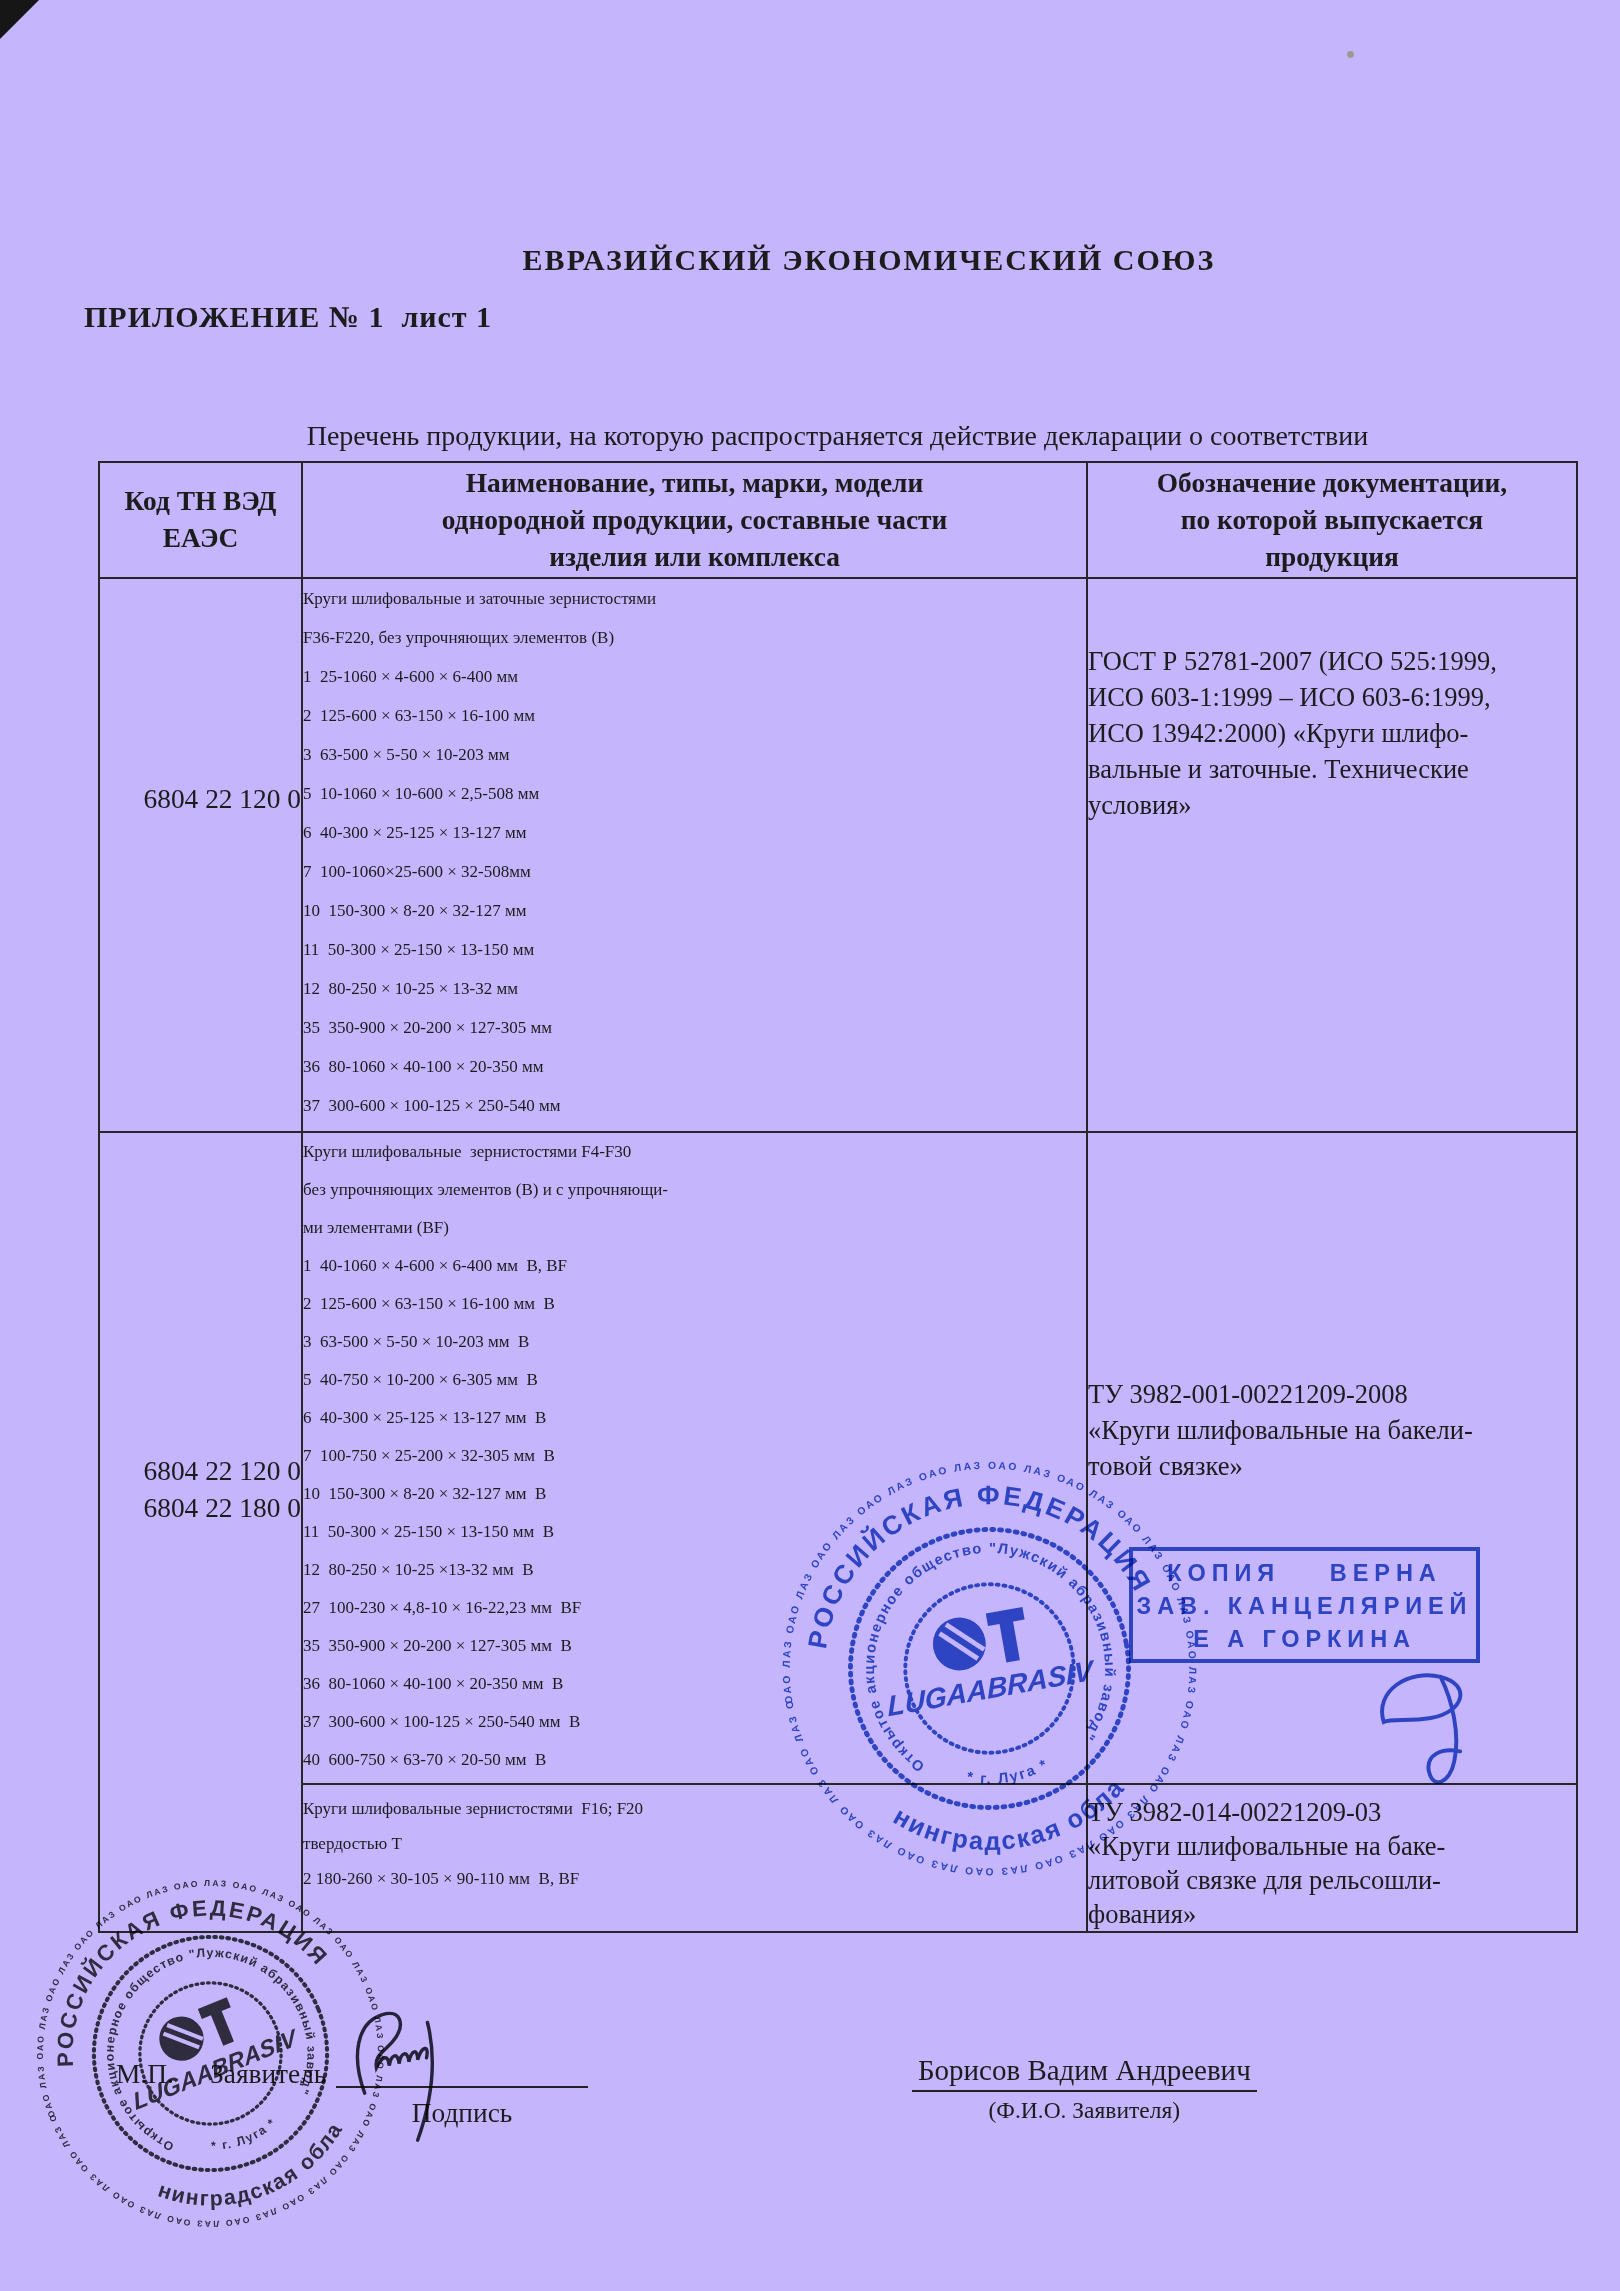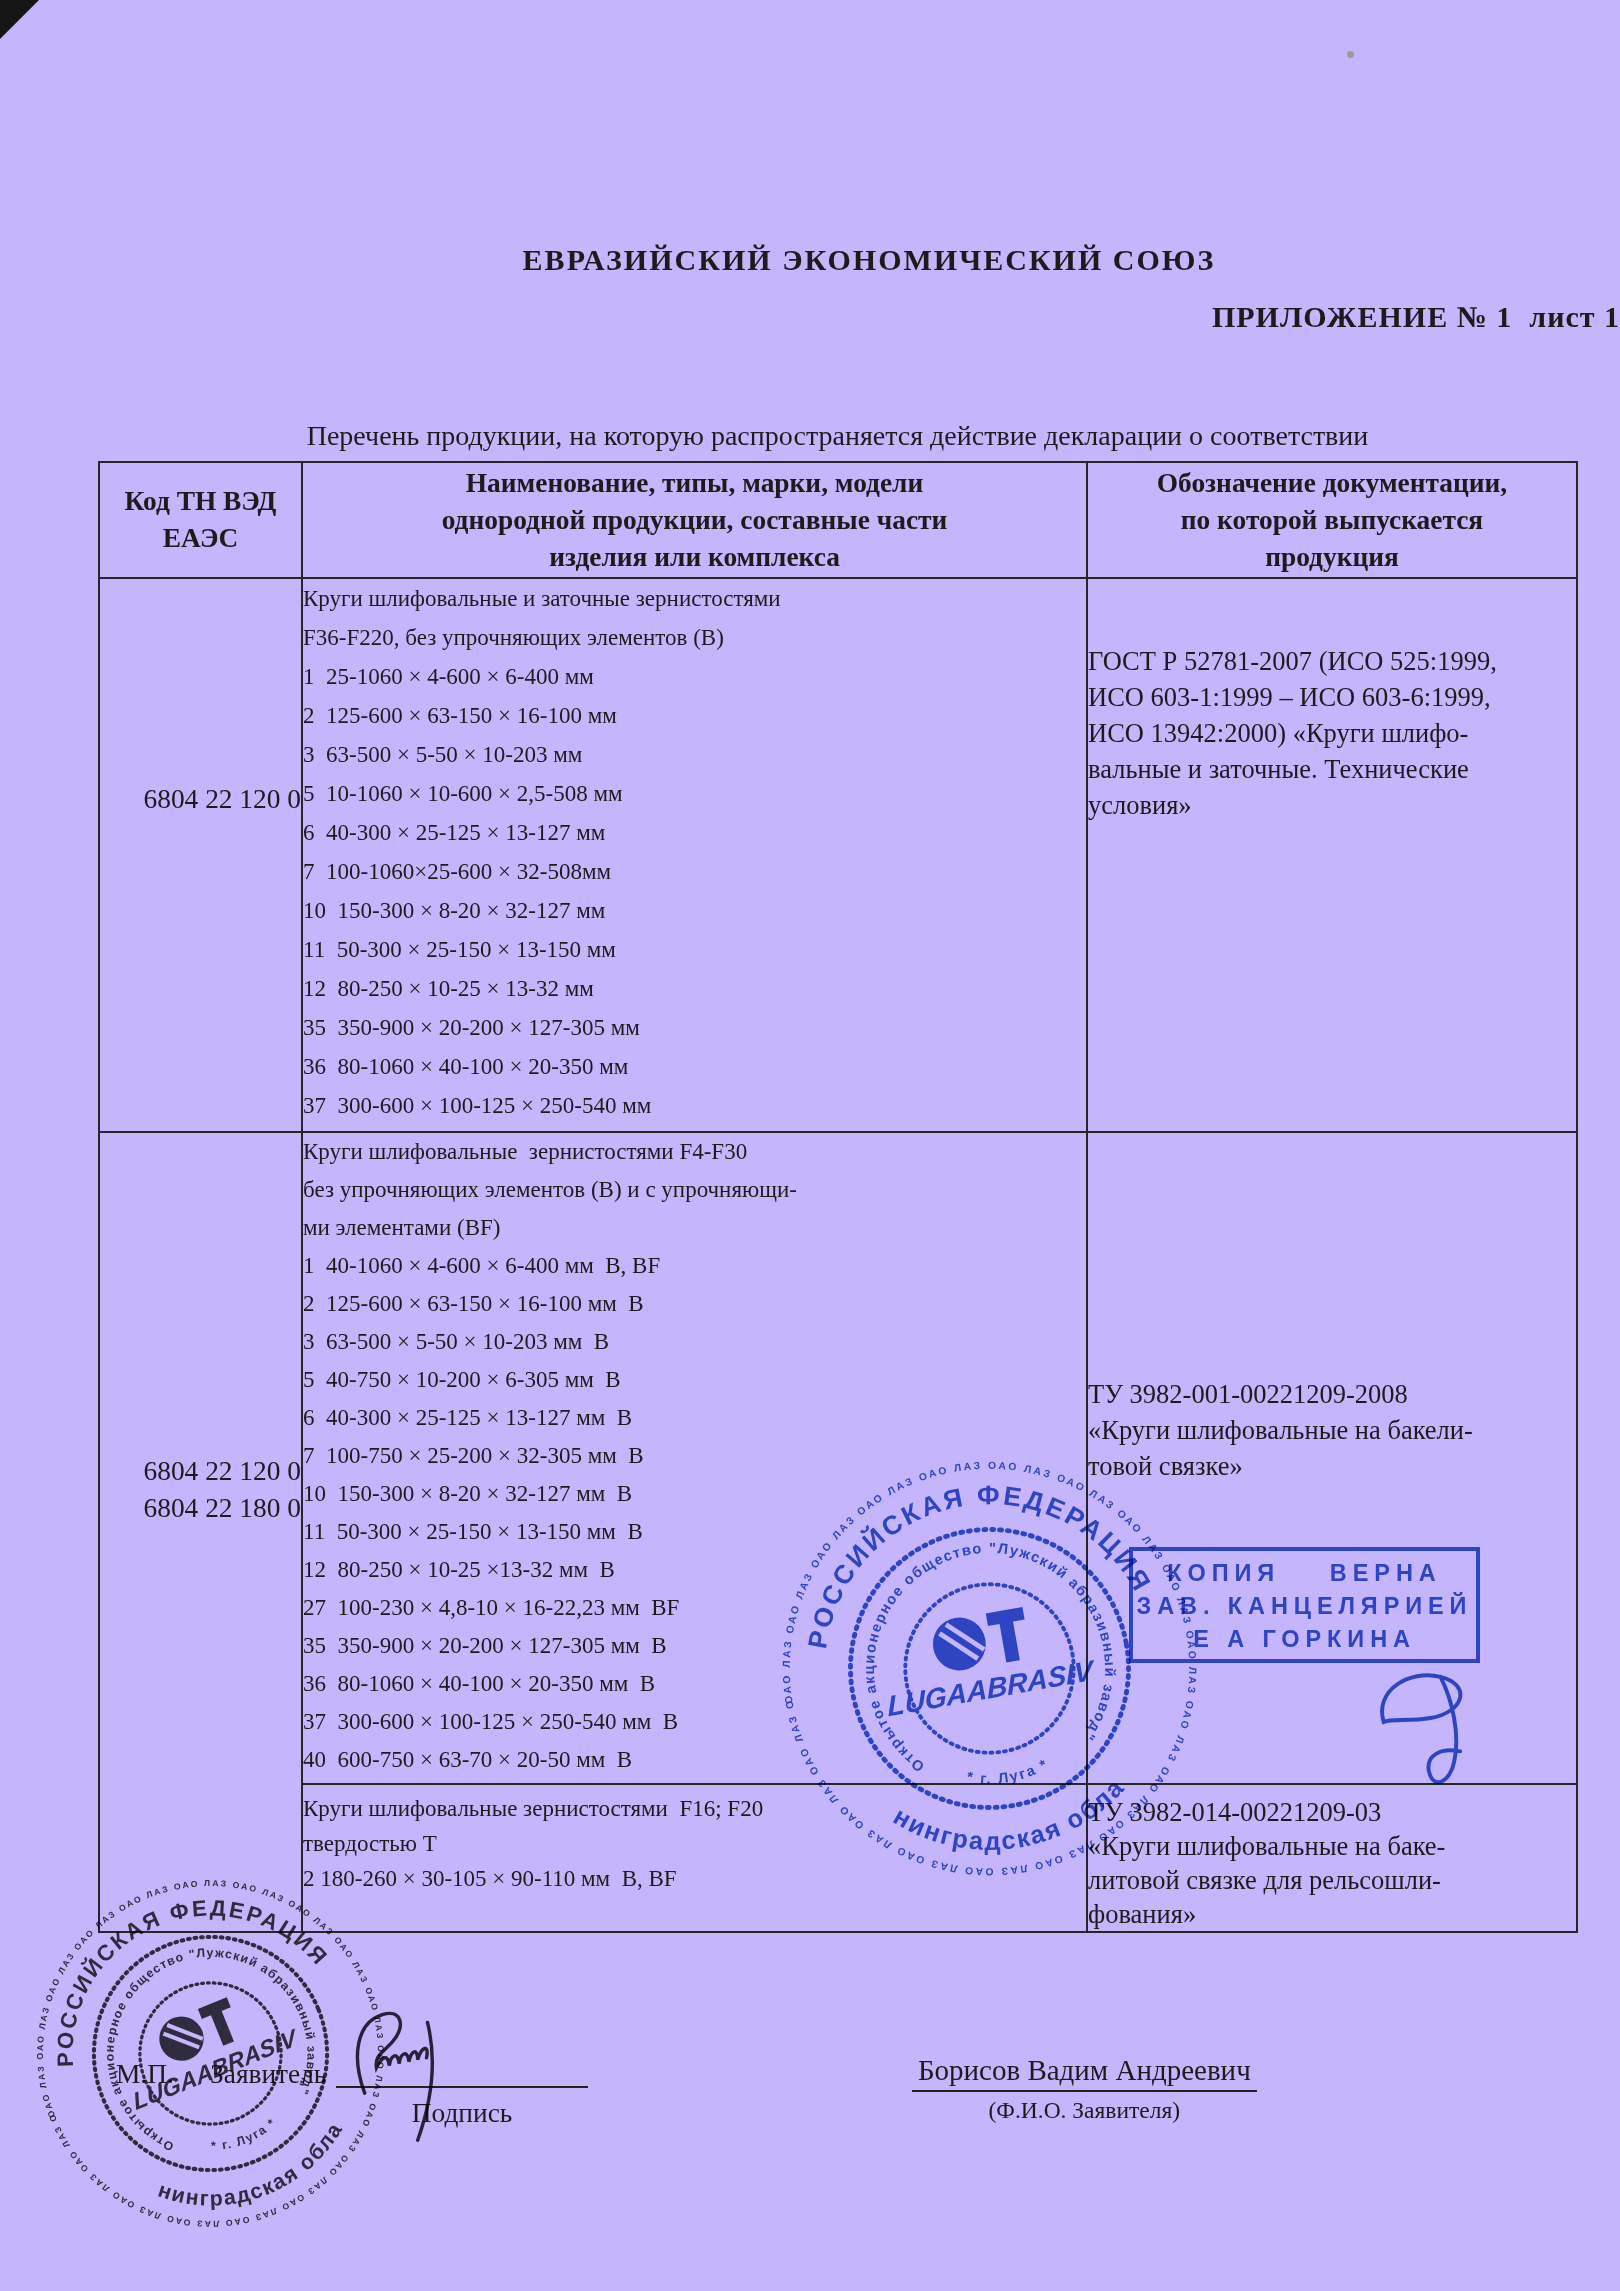--- a/index.html
+++ b/index.html
@@ -2,37 +2,37 @@
 <html><head>
 <meta charset="utf-8">
 <style>
   html,body{margin:0;padding:0;background:#cfcfcf}
   .page{position:relative;width:1620px;height:2292px;margin:0 auto;background:#c4b5fd;
         font-family:"Liberation Serif",serif;color:#1c1c1c;overflow:hidden}
   .abs{position:absolute}
   
   .t1{top:243px;left:0;width:1620px;text-align:center;font-weight:bold;font-size:30px;
       letter-spacing:2px;padding-left:118px;box-sizing:border-box;white-space:pre}
-  .t2{top:300px;left:0;width:1620px;text-align:right;font-weight:bold;font-size:30px;
+  .t2{top:300px;left:0;width:1620px;text-align:left;font-weight:bold;font-size:30px;
       letter-spacing:1px;padding-left:84px;box-sizing:border-box;white-space:pre}
   .t3{top:347px;left:0;width:1620px;text-align:center;font-weight:bold;font-size:30px;
       letter-spacing:0.5px;padding-left:39px;box-sizing:border-box;white-space:pre}
   .caption{top:420px;left:0;width:1620px;text-align:center;font-size:28px;
       padding-left:55px;box-sizing:border-box;white-space:pre}
   
   table.main{position:absolute;left:98px;top:461px;width:1478px;border-collapse:collapse;
       table-layout:fixed}
   table.main td,table.main th{border:2px solid #262626;vertical-align:top;padding:0;overflow:visible}
   th{font-size:27.4px;font-weight:bold;vertical-align:middle !important;line-height:37px}
   .th-line{line-height:37px;white-space:pre}
   td.codes{text-align:right;font-size:27.4px}
   .code-line{line-height:37px;white-space:pre}
   td.codes.r1{padding-top:202px}
   td.codes.r23{padding-top:320px}
-  td.prod{padding-left:27.4px;padding-top:9.8px;font-size:23px}
+  td.prod{padding-left:27.4px;padding-top:9.8px;font-size:17px}
   .prod-line1{line-height:39px;white-space:pre}
   .prod-line2{line-height:38px;white-space:pre}
   .prod-line3{line-height:35px;white-space:pre}
   td.docs{padding-left:13.7px;padding-right:7.8px;font-size:26.5px}
   td.docs.r1{padding-top:64px}
   td.docs.r2{padding-top:243px}
   td.docs.r3{padding-top:9.8px}
   .doc-line{line-height:36px;white-space:pre}
   td.docs.r3 .doc-line{line-height:34px}
   

